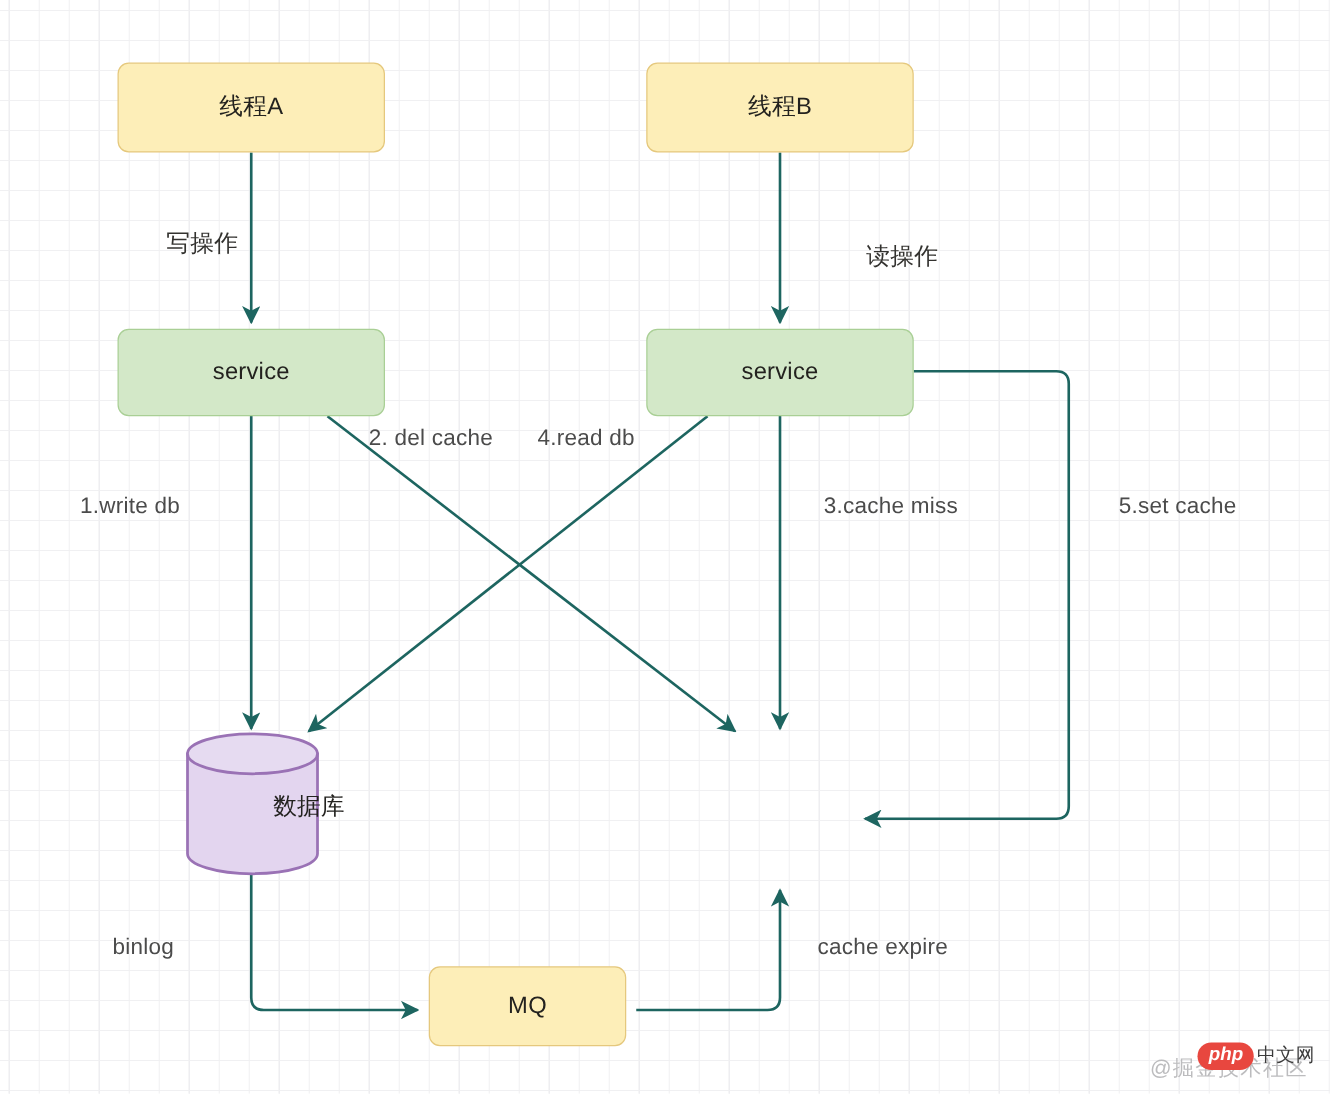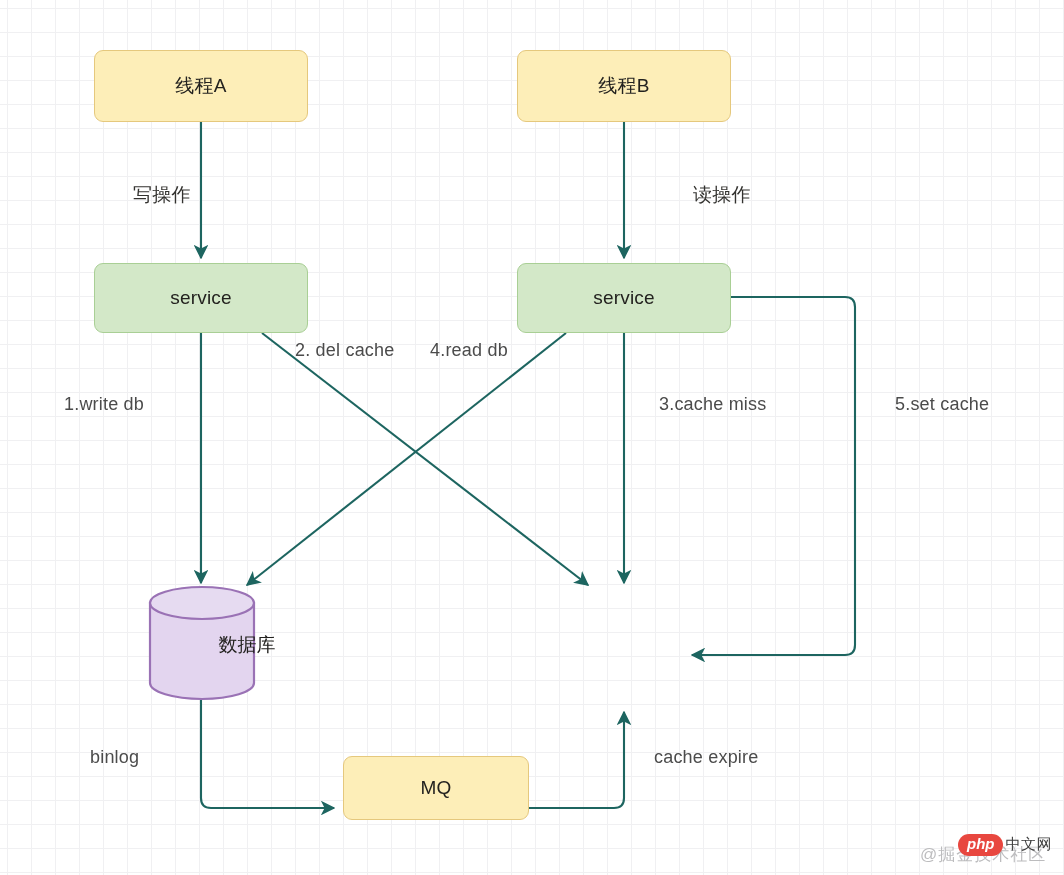--- a/index.html
+++ b/index.html
@@ -163,27 +163,27 @@
 
   <div class="cyl-wrap" style="left:148px; top:585px; width:108px; height:116px;">
     <svg width="108" height="116" viewBox="0 0 108 116" xmlns="http://www.w3.org/2000/svg">
       <path d="M 2 18 L 2 98 A 52 16 0 0 0 106 98 L 106 18 Z" fill="#e3d5ef" stroke="#9a72b5" stroke-width="2.2"></path>
       <ellipse cx="54" cy="18" rx="52" ry="16" fill="#e6dbf1" stroke="#9a72b5" stroke-width="2.2"></ellipse>
     </svg>
     <div class="cyl-label" style="top:47px;padding-left:45px;">数据库</div>
   </div>
 
 
-  <div class="node rect yellow" style="left:343px; top:756px; width:186px; height:64px;">
+  <div class="node rect yellow" style="left:343px; top:773px; width:158px; height:64px;">
     <span>MQ</span>
   </div>
 
   <div class="edge-label cn" style="left:95px; top:182px;margin-left:38px;">写操作</div>
 
-  <div class="edge-label cn" style="left:693px; top:182px;">读操作</div>
+  <div class="edge-label cn" style="left:693px; top:192px;">读操作</div>
 
   <div class="edge-label" style="left:44px; top:394px;margin-left:20px;">1.write db</div>
 
   <div class="edge-label" style="left:295px; top:340px;">2. del cache</div>
 
   <div class="edge-label" style="left:430px; top:340px;">4.read db</div>
 
   <div class="edge-label" style="left:659px; top:394px;">3.cache miss</div>
 
   <div class="edge-label" style="left:895px; top:394px;">5.set cache</div>

